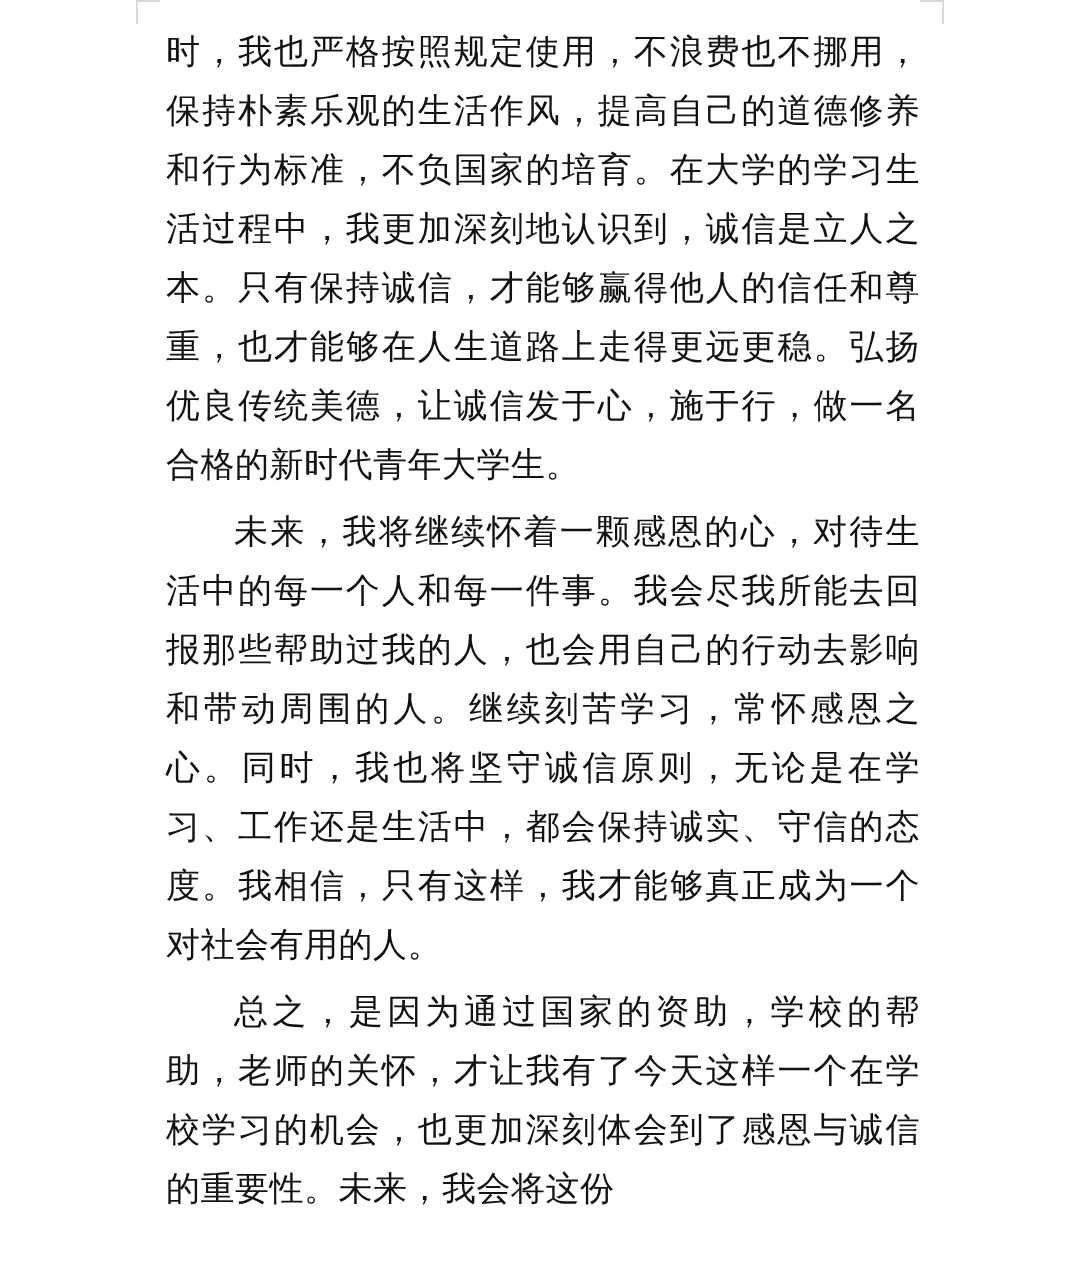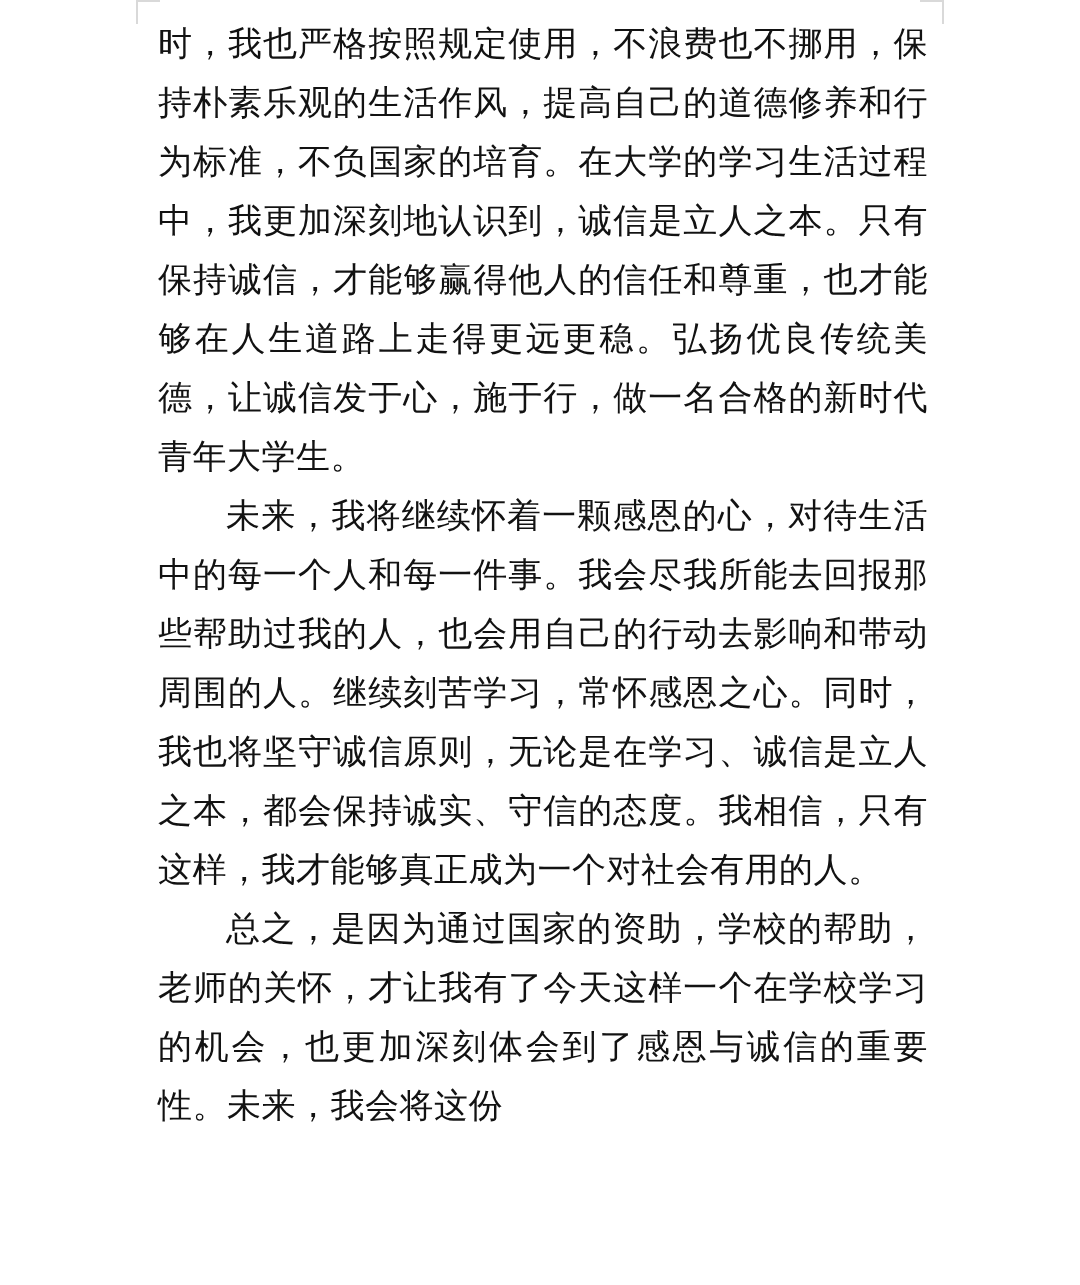--- a/index.html
+++ b/index.html
@@ -44,21 +44,21 @@
   }
 
   .doc-body {
     position: absolute;
     left: 158px;
     top: 14px;
     width: 770px;
   }
 
   p.para {
-    margin: 0;
+    margin: 8px;
     padding: 0;
     font-size: 34px;
     line-height: 59px;
     text-align: justify;
     text-justify: inter-ideograph;
     letter-spacing: 0.5px;
     color: #121212;
     font-weight: 500;
   }
   p.para.indent {
@@ -68,17 +68,17 @@
 </head>
 <body>
 
 <div class="page">
 
   <div class="crop-mark left"></div>
   <div class="crop-mark right"></div>
 
   <div class="doc-body">
     <p class="para">时，我也严格按照规定使用，不浪费也不挪用，保持朴素乐观的生活作风，提高自己的道德修养和行为标准，不负国家的培育。在大学的学习生活过程中，我更加深刻地认识到，诚信是立人之本。只有保持诚信，才能够赢得他人的信任和尊重，也才能够在人生道路上走得更远更稳。弘扬优良传统美德，让诚信发于心，施于行，做一名合格的新时代青年大学生。</p>
-    <p class="para indent">未来，我将继续怀着一颗感恩的心，对待生活中的每一个人和每一件事。我会尽我所能去回报那些帮助过我的人，也会用自己的行动去影响和带动周围的人。继续刻苦学习，常怀感恩之心。同时，我也将坚守诚信原则，无论是在学习、诚信是立人之本，都会保持诚实、守信的态度。我相信，只有这样，我才能够真正成为一个对社会有用的人。</p>
+    <p class="para indent">未来，我将继续怀着一颗感恩的心，对待生活中的每一个人和每一件事。我会尽我所能去回报那些帮助过我的人，也会用自己的行动去影响和带动周围的人。继续刻苦学习，常怀感恩之心。同时，我也将坚守诚信原则，无论是在学习、工作还是生活中，都会保持诚实、守信的态度。我相信，只有这样，我才能够真正成为一个对社会有用的人。</p>
     <p class="para indent">总之，是因为通过国家的资助，学校的帮助，老师的关怀，才让我有了今天这样一个在学校学习的机会，也更加深刻体会到了感恩与诚信的重要性。未来，我会将这份</p>
   </div>
 
 </div>
 
 </body></html>

